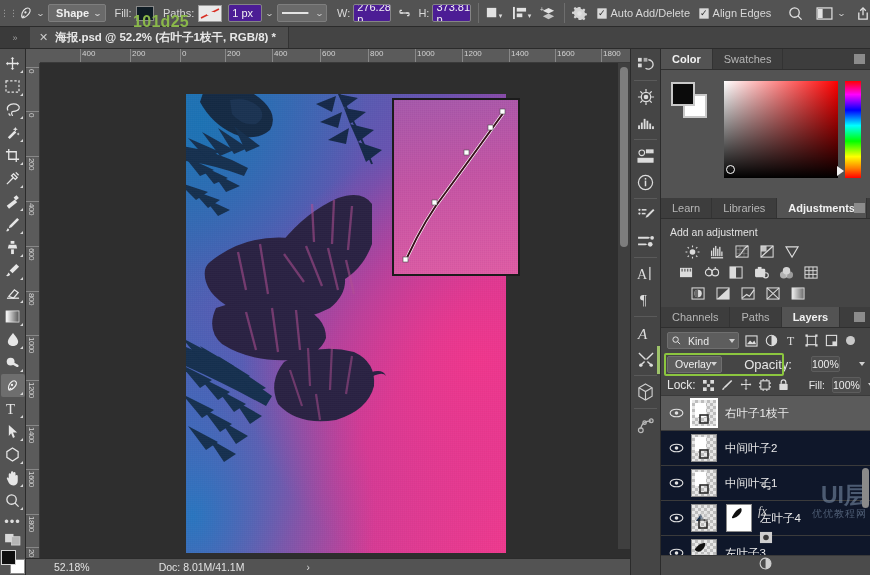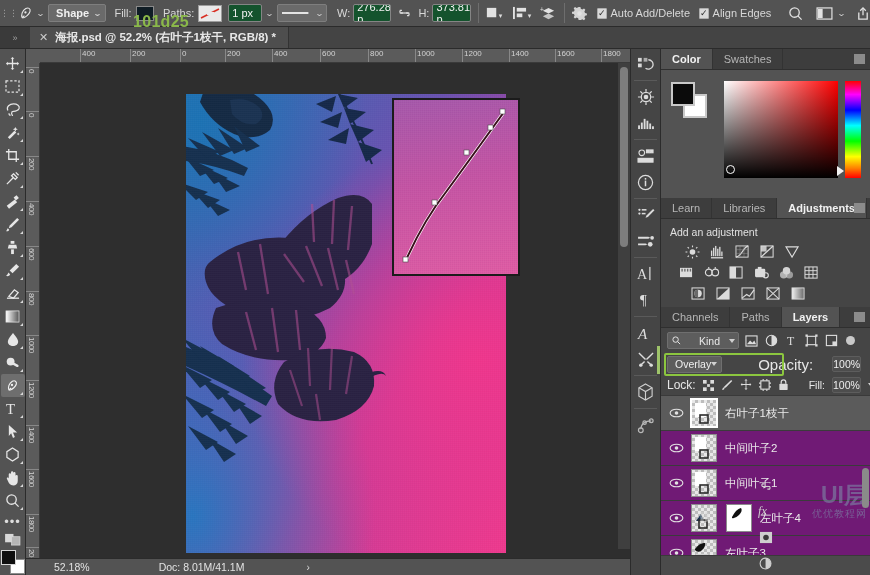--- a/index.html
+++ b/index.html
@@ -27,21 +27,21 @@
   .caret { font-size: 8px; color: #cfcfcf; transform: scaleX(1.4); }
   .mini-caret { display:inline-block; width:0;height:0;border-left:3.5px solid transparent;
                 border-right:3.5px solid transparent;border-top:4px solid #d0d0d0; }
   .opt-label { color: #d8d8d8; font-size: 11px; white-space: nowrap; }
   .select-box {
     height: 18px; background: #6a6a6a; border: 1px solid #7e7e7e; border-radius: 2px;
     display: flex; align-items: center; justify-content: space-between;
     padding: 0 4px 0 7px; color: #f0f0f0; font-size: 11px; font-weight: bold;
   }
   .field-box {
-    height: 18px; background: #14532d; border: 1px solid #858585; border-radius: 2px;
+    height: 18px; background: #4c1d95; border: 1px solid #858585; border-radius: 2px;
     display: flex; align-items: center; padding: 4px 3px; color: #f2f2f2; font-size: 11px;
     overflow: hidden;
   }
   .swatch-fill { width: 26px; height: 15px; border: 1px solid #8a8a8a; }
   .stroke-swatch {
     width: 28px; height: 17px; background: #e9e9e9; border: 1px solid #9d9d9d;
     display:flex; align-items:center; justify-content:center;
   }
   .line-style { width: 50px; height: 18px; background: #6a6a6a; border: 1px solid #7e7e7e;
                 border-radius: 2px; display:flex; align-items:center; padding: 0 3px; }
@@ -241,21 +241,21 @@
     border: 2px solid #8cc63f; border-radius: 2px; pointer-events:none;
   }
   .op-box { width: 38px; height: 16px; background: #4d4d4d; border:1px solid #5d5d5d;
             border-radius:2px; display:flex;align-items:center;justify-content:center;
             font-size:10.5px; color:#ededed; }
 
   .lock-row { height: 21px; display:flex; align-items:center; gap: 7px; padding: 0 6px;
               border-bottom: 1px solid #3a3a3a; }
   .lock-ico { width: 13px; height: 13px; display:flex;align-items:center;justify-content:center; }
 
-  .layer-list { position: relative; background: #701a75; }
+  .layer-list { position: relative; background: #0f172a; }
   .layer-row {
     height: 35px; display: flex; align-items: center;
     border-bottom: 1px solid #3b3b3b; position: relative; padding-left: 4px;
   }
   .layer-row.selected { background: #5b5b5b; }
   .eye { width: 22px; display:flex; align-items:center; justify-content:center; }
   .thumb-box {
     width: 26px; height: 28px; margin-left: 4px; position: relative;
     border: 1px solid #8c8c8c;
     background-image:
@@ -1104,21 +1104,21 @@
           <span>Paths</span>
         </div>
       <div class="ptab active">
           <span>Layers</span>
         </div>
       <div class="panel-menu"></div>
     </div>
 
     <div class="layers-filter">
       <div class="kind-box">
-        <span style="display:flex;align-items:center;gap:18px">
+        <span style="display:flex;align-items:center;gap:7px">
           <span>
               <svg width="9" height="9" viewBox="0 0 10 10">
                 <circle cx="4" cy="4" r="3" fill="none" stroke="#e4e4e4" stroke-width="1.1"></circle>
                 <line x1="6.2" y1="6.2" x2="9" y2="9" stroke="#e4e4e4" stroke-width="1.1"></line>
               </svg>
             </span>
           <span>Kind</span>
         </span>
         <span class="mini-caret"></span>
       </div>
@@ -1159,21 +1159,21 @@
         </span>
       <span class="toggle-dot"></span>
     </div>
 
     <div class="blend-row">
       <div class="blend-select">
         <span>Overlay</span>
         <span class="mini-caret"></span>
       </div>
       <div class="hl-ring"></div>
-      <span style="font-size:15px;color:#e6e6e6;margin-left:17px">Opacity:</span>
+      <span style="font-size:13px;color:#e6e6e6;margin-left:3px">Opacity:</span>
       <div class="op-box">
           <span>100%</span>
         </div>
       <span class="mini-caret"></span>
     </div>
 
     <div class="lock-row">
       <span style="font-size:12px;color:#e6e6e6">Lock:</span>
       <span class="lock-ico">
           <svg width="11" height="11" viewBox="0 0 12 12">

